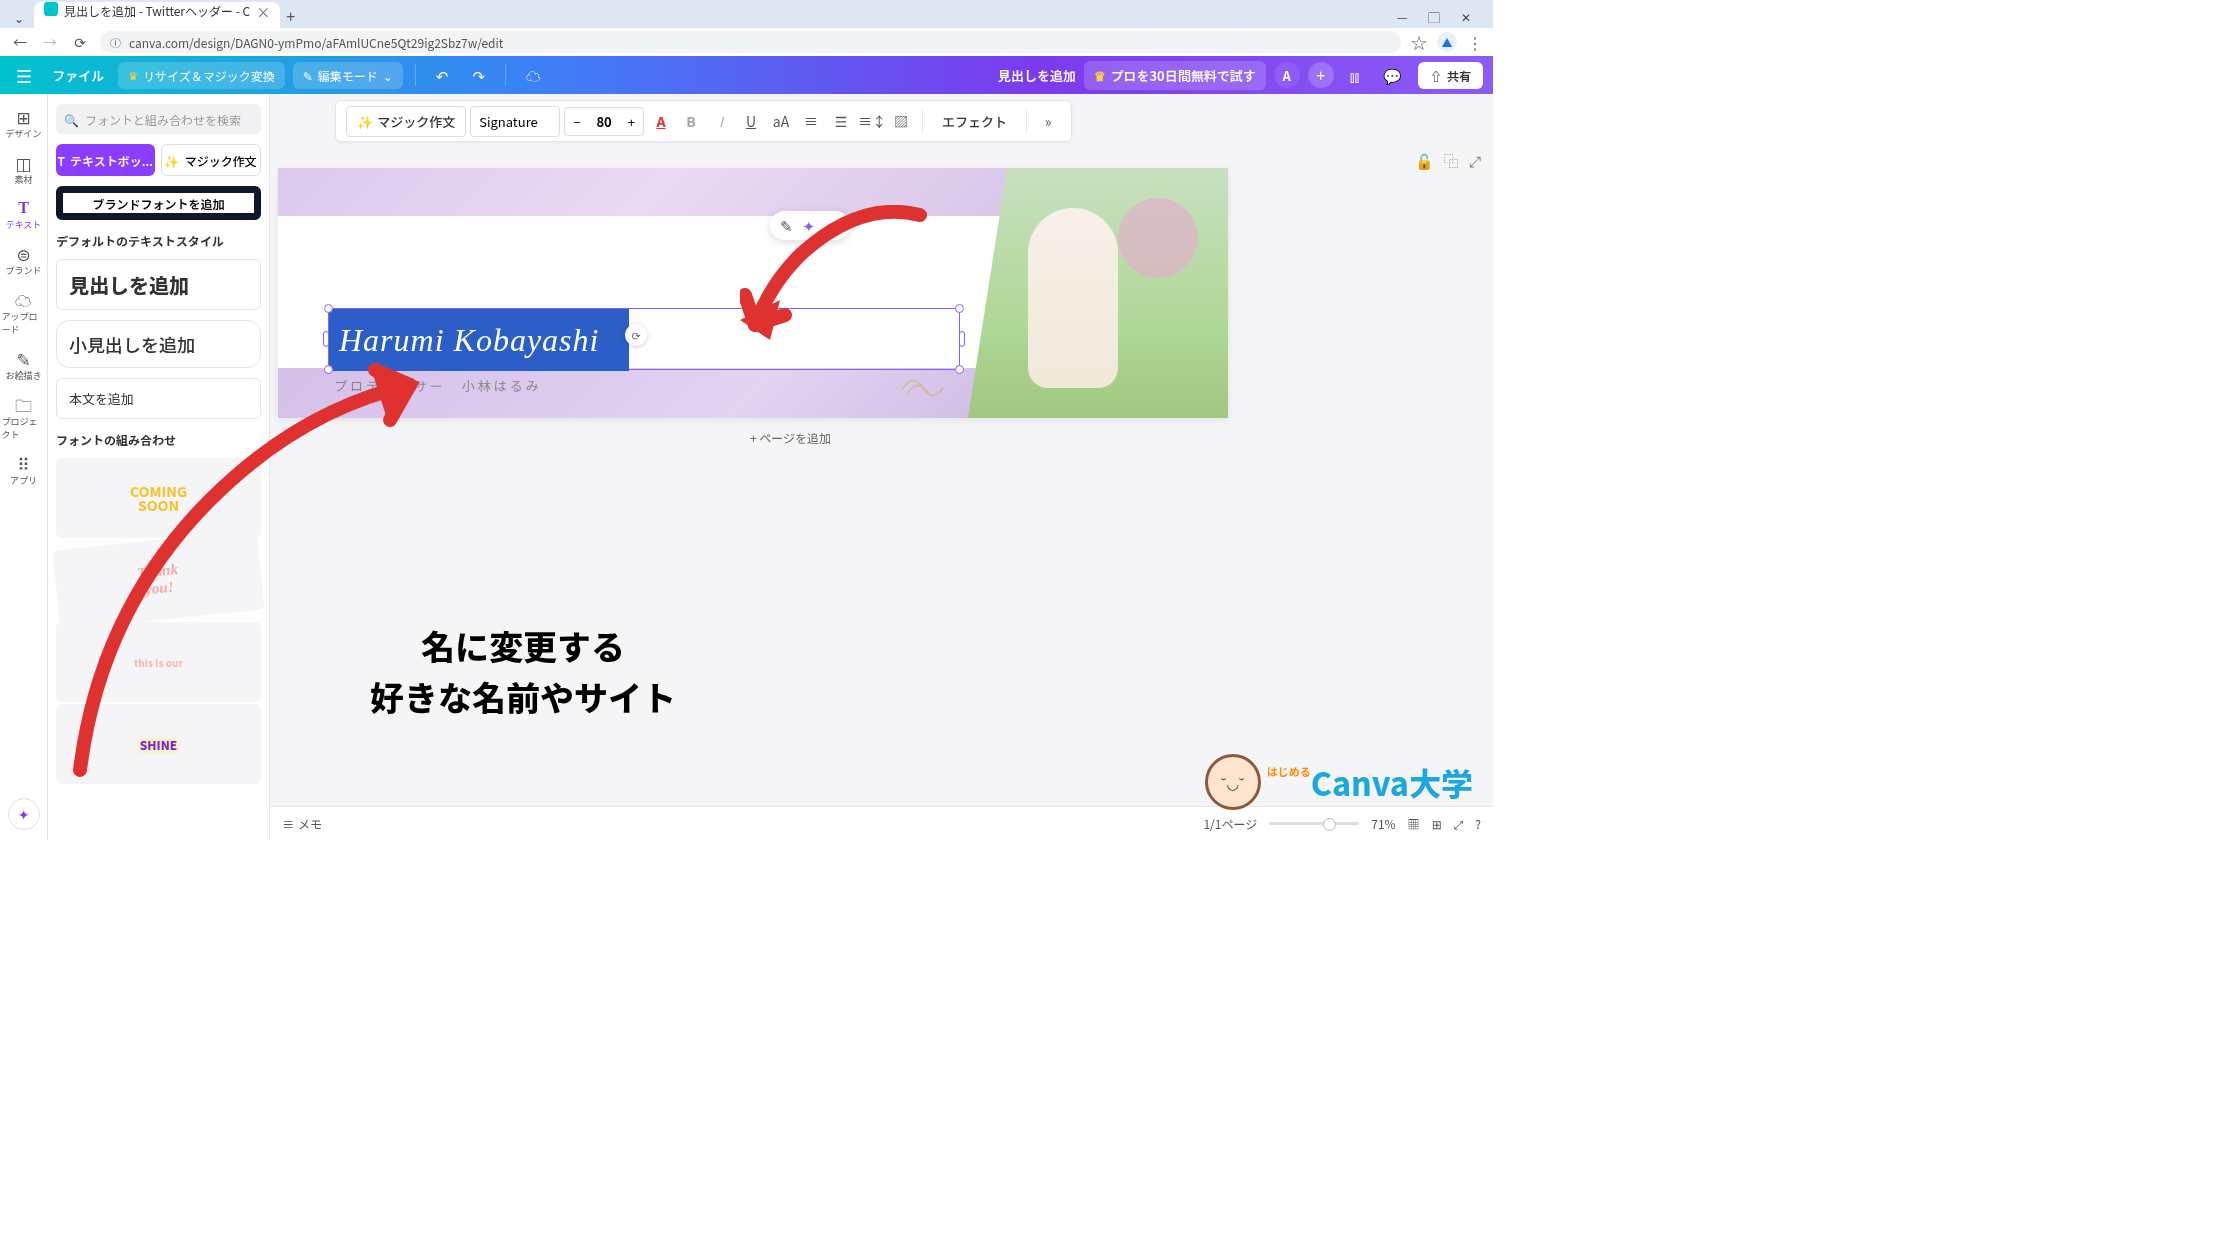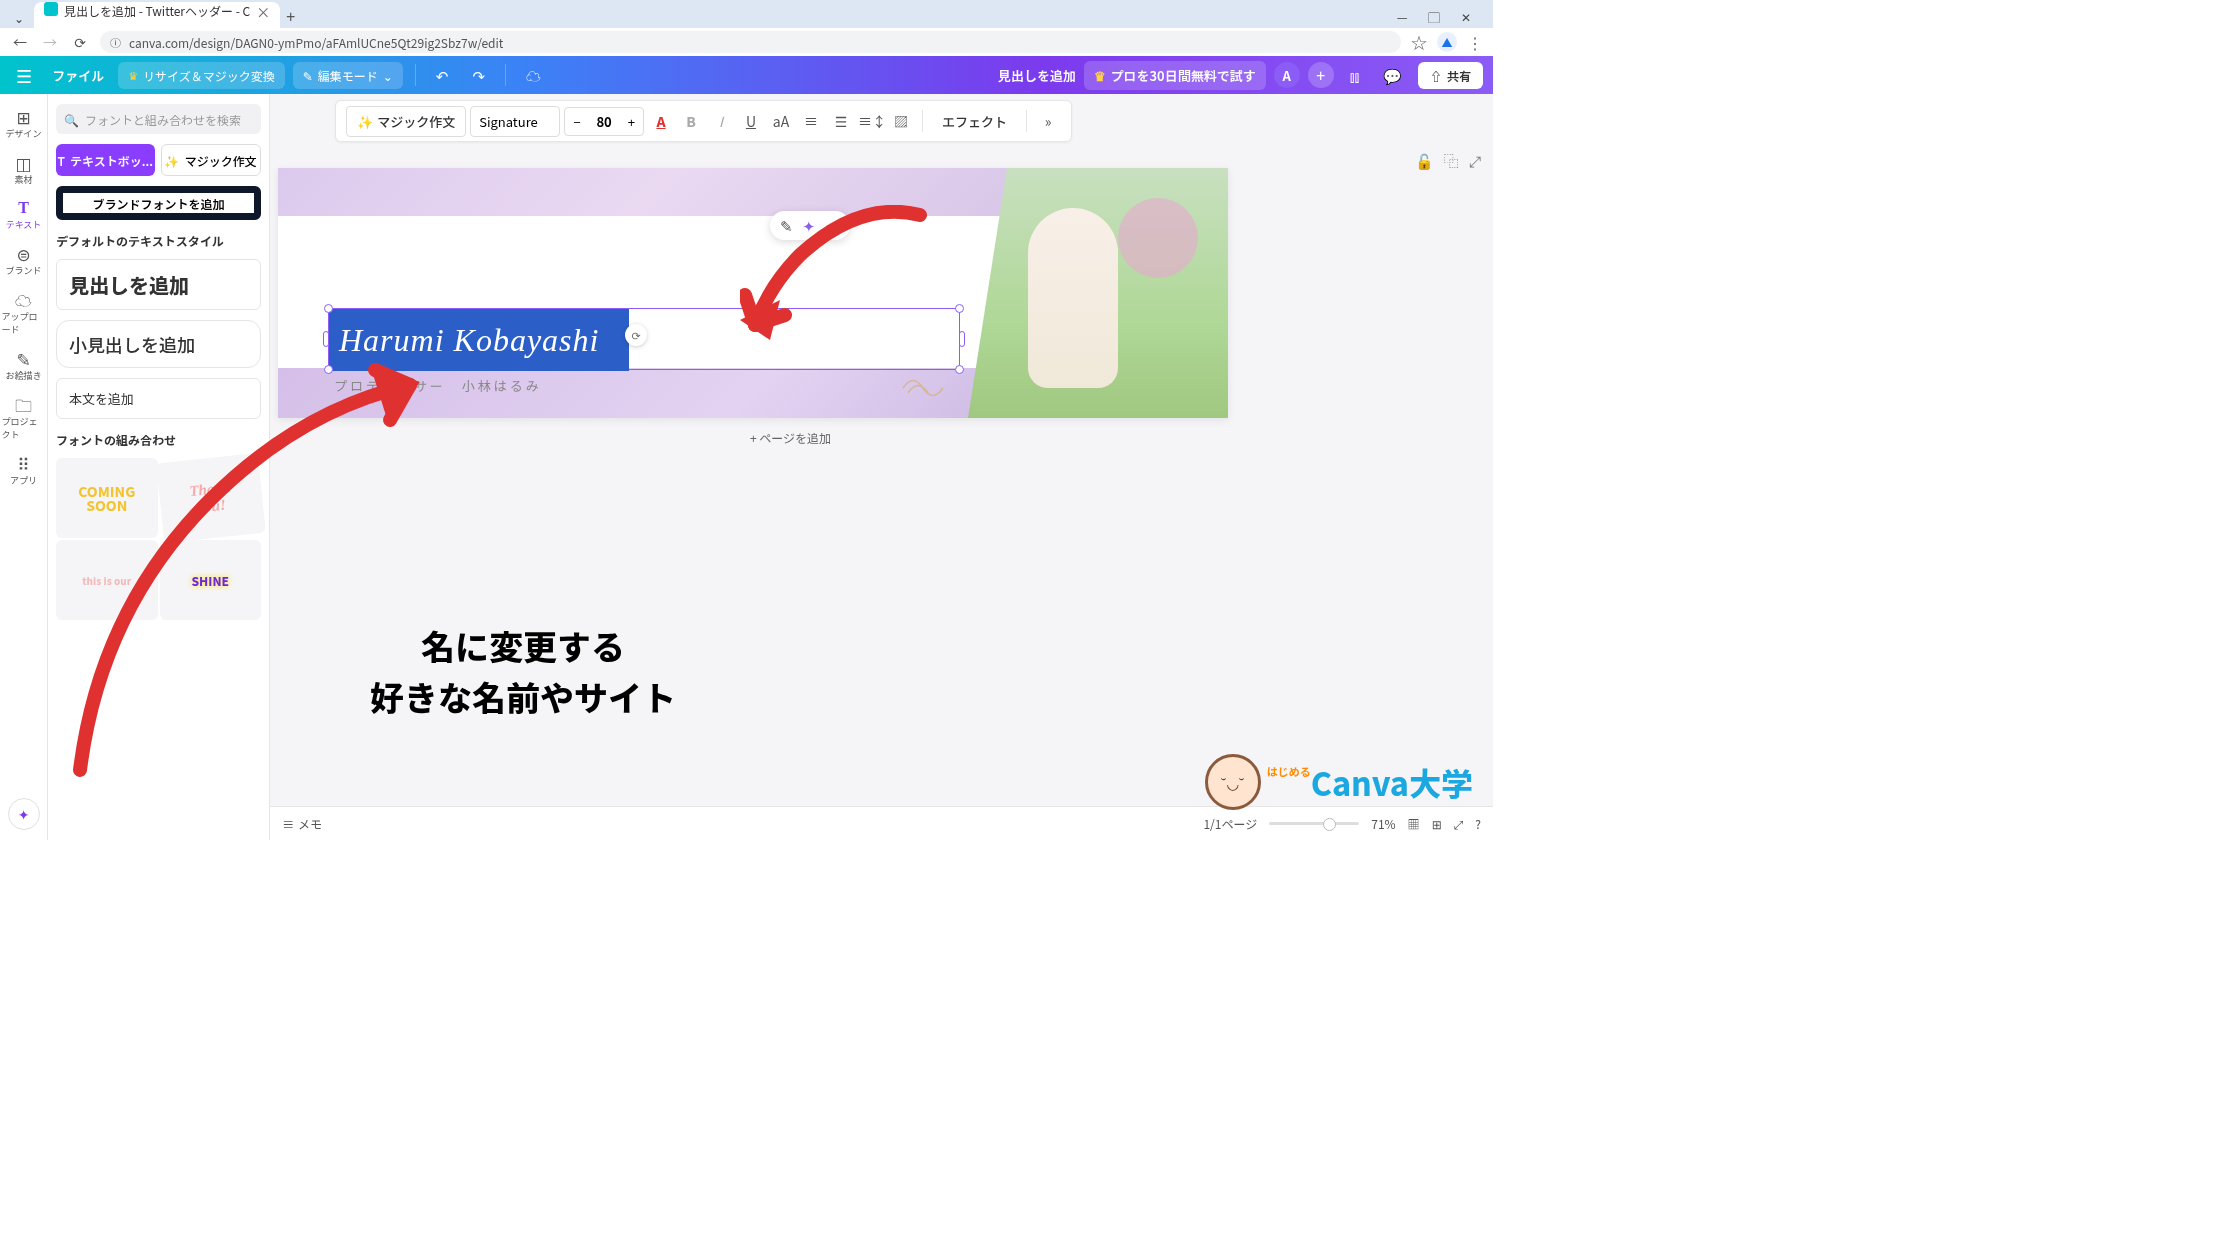--- a/index.html
+++ b/index.html
@@ -56,21 +56,21 @@
 .panel { width: 222px; background: #fff; border-right: 1px solid #e5e5e5; padding: 10px 8px; overflow-y: auto; display: flex; flex-direction: column; gap: 10px; }
 .search-box { background: #f1f1f3; border-radius: 6px; height: 30px; display: flex; align-items: center; padding: 0 8px; gap: 6px; color: #999; font-size: 12px; }
 .panel-btns { display: flex; gap: 6px; }
 .btn-purple { flex: 1; background: #8b3dff; color: #fff; border-radius: 6px; height: 32px; display: flex; align-items: center; justify-content: center; gap: 5px; font-size: 12px; font-weight: 600; }
 .btn-white { flex: 1; background: #fff; border: 1px solid #ddd; border-radius: 6px; height: 32px; display: flex; align-items: center; justify-content: center; gap: 5px; font-size: 12px; font-weight: 500; }
 .panel-fullbtn { border: 7px solid #0f172a; border-radius: 6px; height: 34px; display: flex; align-items: center; justify-content: center; font-size: 12px; font-weight: 600; }
 .section-label { font-size: 12px; font-weight: 700; color: #333; margin-top: 2px; }
 .style-card { border: 1px solid #e5e5e5; border-radius: 6px; padding: 10px 12px; font-size: 13px; color: #333; }
 .style-card.h1 { font-size: 20px; font-weight: 800; }
 .style-card.h2 { font-size: 18px; font-weight: 500; border-radius: 13px; }
-.combo-grid { display: grid; grid-template-columns: 1fr 1fr; gap: 2px; }
+.combo-grid { display: grid; grid-template-columns: 1fr; gap: 2px; }
 .combo { background: #f5f5f7; border-radius: 6px; height: 80px; display: flex; align-items: center; justify-content: center; font-weight: 800; }
 .combo.c1 { color: #f4c430; font-size: 14px; line-height: 1; text-align: center; }
 .combo.c2 { color: #f7a8a8; font-style: italic; font-family: cursive; font-size: 15px; transform: rotate(-6deg); text-align: center; }
 .combo.c3 { color: #f5b8b8; font-size: 10px; }
 .combo.c4 { color: #6d28d9; font-size: 12px; text-shadow: 0 0 6px #ffd400; }
 
 
 .canvas-area { flex: 1; background: #f5f5f7; position: relative; display: flex; flex-direction: column; }
 
 

